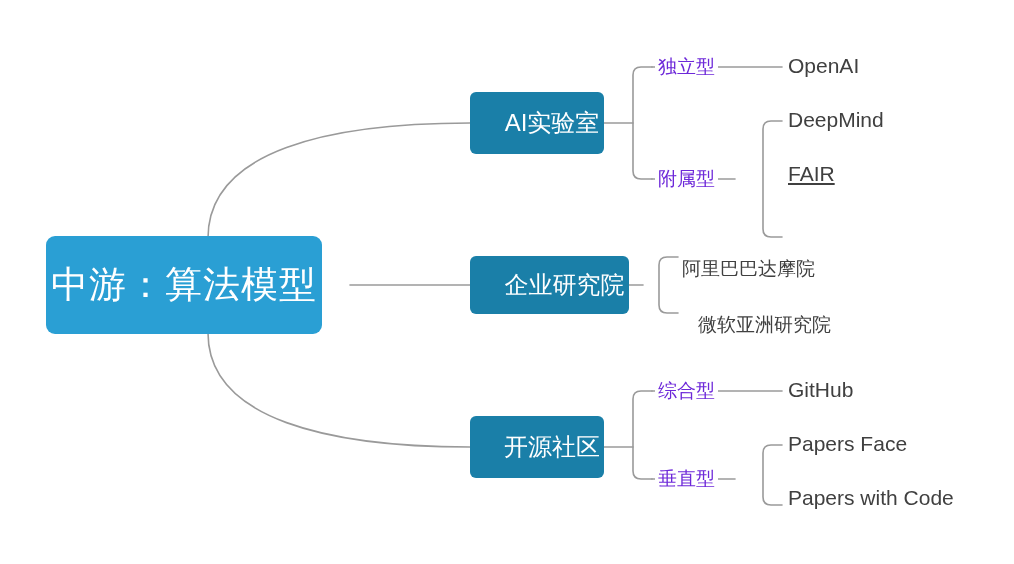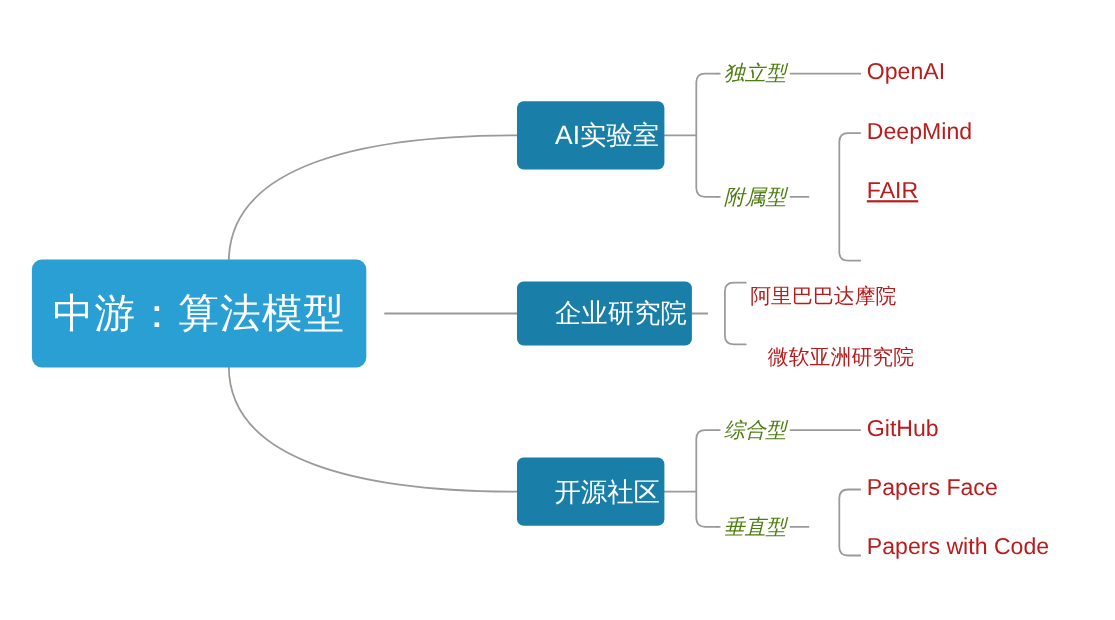--- a/index.html
+++ b/index.html
@@ -41,30 +41,29 @@
     letter-spacing: 1px;
   }
   .node-branch {
     background: #1a7fa8;
     border-radius: 6px;
     font-size: 24px;
     padding-left: 30px;
   }
   .label-mid {
     position: absolute;
-    color: #4d7c0f;
+    color: #6d28d9;
     font-size: 19px;
     white-space: nowrap;
     background: #ffffff;
     padding: 0 3px;
-    font-style: italic;
   }
   .label-leaf {
     position: absolute;
-    color: #b91c1c;
+    color: #404040;
     font-size: 21px;
     white-space: nowrap;
   }
   .label-leaf-cjk {
     font-size: 19px;
     margin-top: 12px;
   }
 </style>
 </head>
 <body>
@@ -94,21 +93,21 @@
       <path d="M 604 447 L 633 447"></path>
       <path d="M 652 391 L 641 391 Q 633 391 633 399 L 633 471 Q 633 479 641 479 L 652 479"></path>
 
       <path d="M 652 391 L 782 391"></path>
 
       <path d="M 652 479 L 735 479"></path>
       <path d="M 782 445 L 771 445 Q 763 445 763 453 L 763 497 Q 763 505 771 505 L 782 505"></path>
     </g>
   </svg>
 
-  <div class="node node-root" style="left:29px; top:236px; width:304px; height:98px;">
+  <div class="node node-root" style="left:46px; top:236px; width:276px; height:98px;">
     <span>中游：算法模型</span>
   </div>
 
   <div class="node node-branch" style="left:470px; top:92px; width:134px; height:62px;">
     <span>AI实验室</span>
   </div>
 
   <div class="node node-branch" style="left:470px; top:416px; width:134px; height:62px;">
     <span>开源社区</span>
   </div>

